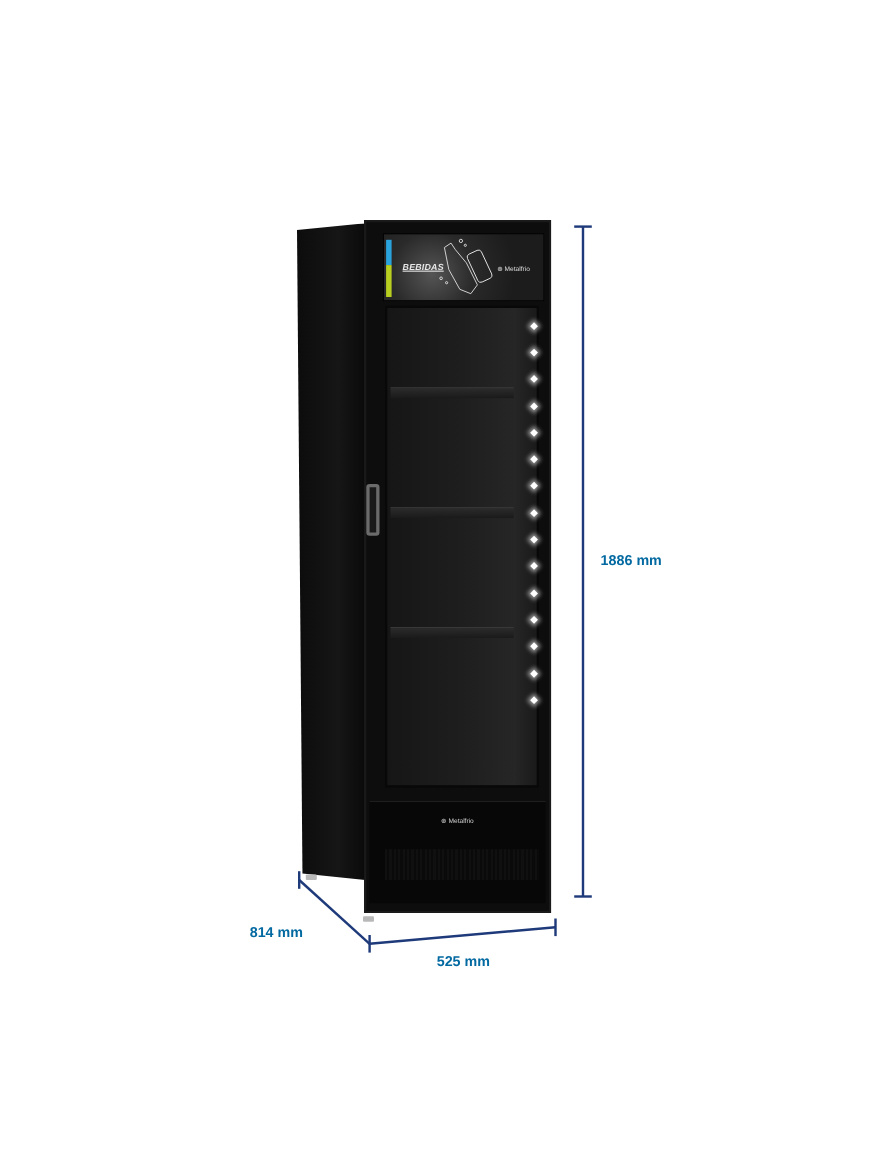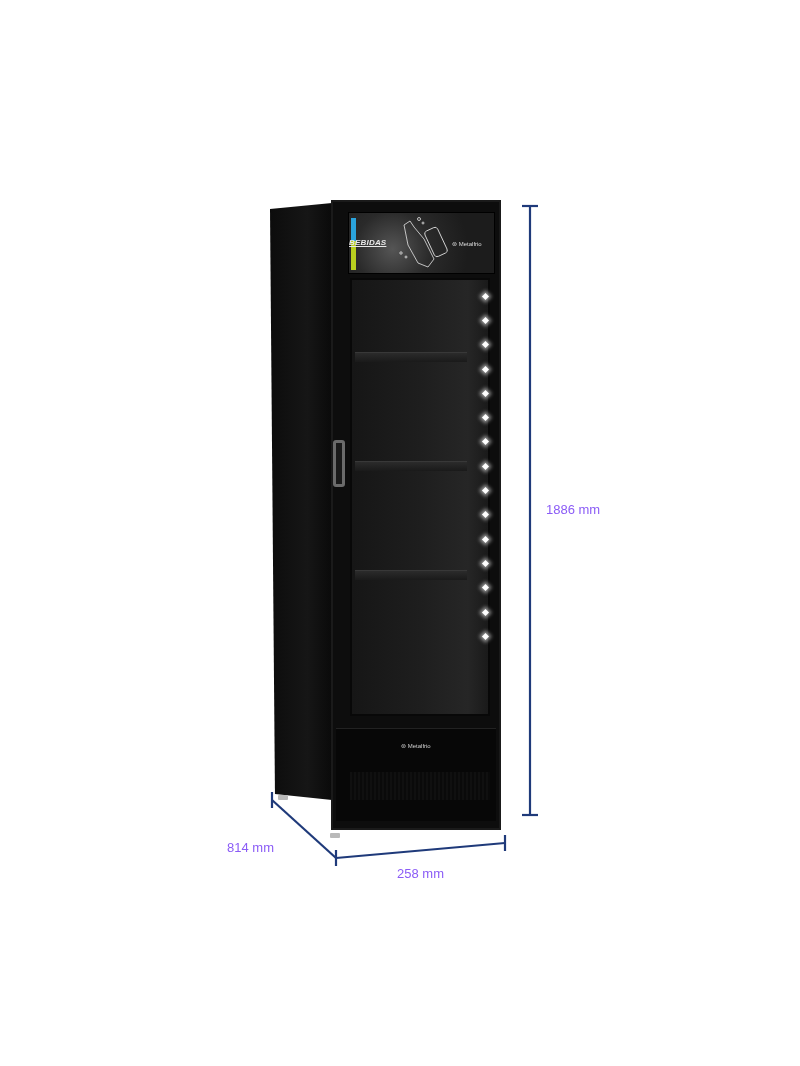--- a/index.html
+++ b/index.html
@@ -7,32 +7,32 @@
   .abs{position:absolute;}
   
   .side{left:270px;top:203px;width:62px;height:597px;background:linear-gradient(90deg,#0c0c0c,#161616 60%,#0a0a0a);
         clip-path:polygon(0 6px,100% 0,100% 100%,8% 99%);}
   .front{left:331px;top:200px;width:170px;height:630px;background:#0d0d0d;
          box-shadow:inset 0 0 0 2px #1a1a1a;}
   .header{left:348px;top:212px;width:145px;height:60px;background:
           radial-gradient(circle at 30% 60%,#555 0,#2a2a2a 35%,#1c1c1c 70%),#222;border:1px solid #000;overflow:hidden;}
   .stripe-blue{left:351px;top:218px;width:5px;height:23px;background:#2aa3dc;}
   .stripe-green{left:351px;top:241px;width:5px;height:29px;background:#b8cf1f;}
-  .bebidas{left:349px;top:238px;font-size:8px;font-weight:bold;font-style:italic;color:#e8e8e8;letter-spacing:.2px;text-decoration:underline;}
+  .bebidas{left:366px;top:238px;font-size:8px;font-weight:bold;font-style:italic;color:#e8e8e8;letter-spacing:.2px;text-decoration:underline;}
   .brand-top{left:452px;top:240px;font-size:6px;color:#dcdcdc;}
   .glass{left:350px;top:278px;width:140px;height:438px;background:linear-gradient(90deg,#161616,#1e1e1e 50%,#262626 85%,#1a1a1a);
          border:2px solid #080808;box-sizing:border-box;}
   .shelf{left:355px;width:112px;height:9px;background:linear-gradient(#2b2b2b,#1a1a1a);border-top:1px solid #383838;}
   .led{width:5px;height:5px;background:#fff;box-shadow:0 0 4px 2px rgba(255,255,255,.55);transform:rotate(45deg);}
   .handle{left:333px;top:440px;width:12px;height:47px;border:3px solid #6b6b6b;border-radius:3px;background:#1a1a1a;box-sizing:border-box;}
   .base{left:336px;top:728px;width:160px;height:92px;background:#070707;border-top:1px solid #222;}
   .base-brand{left:401px;top:742px;font-size:6px;color:#cfcfcf;}
   .grille{left:350px;top:772px;width:140px;height:28px;background:repeating-linear-gradient(90deg,#101010 0 2px,#0a0a0a 2px 4px);}
   .foot{width:10px;height:5px;background:#b9b9b9;border-radius:1px;}
-  .dim-text{color:#8b5cf6;font-weight:normal;font-size:13px;}
+  .dim-text{color:#0369a1;font-weight:bold;font-size:13px;}
   svg.dims{position:absolute;left:0;top:0;}
 </style>
 </head>
 <body>
 
 <div class="abs side"></div>
 <div class="abs front"></div>
 
 <div class="abs header">
   <svg width="145" height="60" viewBox="0 0 145 60">
@@ -93,13 +93,13 @@
     <line x1="522" y1="815" x2="538" y2="815"></line>
     <line x1="336" y1="858" x2="505" y2="843"></line>
     <line x1="336" y1="850" x2="336" y2="866"></line>
     <line x1="505" y1="835" x2="505" y2="851"></line>
     <line x1="272" y1="800" x2="336" y2="858"></line>
     <line x1="272" y1="792" x2="272" y2="808"></line>
   </g>
 </svg>
 <div class="abs dim-text" style="left:546px;top:502px;">1886 mm</div>
 <div class="abs dim-text" style="left:227px;top:840px;">814 mm</div>
-<div class="abs dim-text" style="left:397px;top:866px;">258 mm</div>
+<div class="abs dim-text" style="left:397px;top:866px;">525 mm</div>
 
 </body></html>

